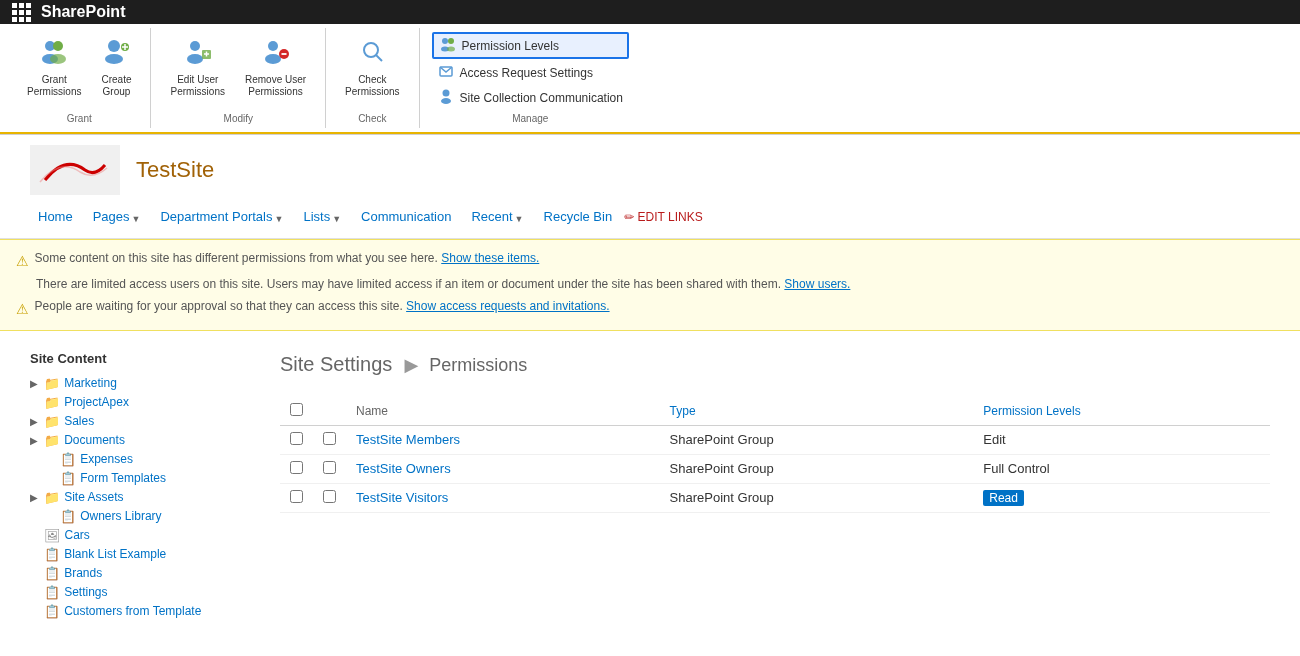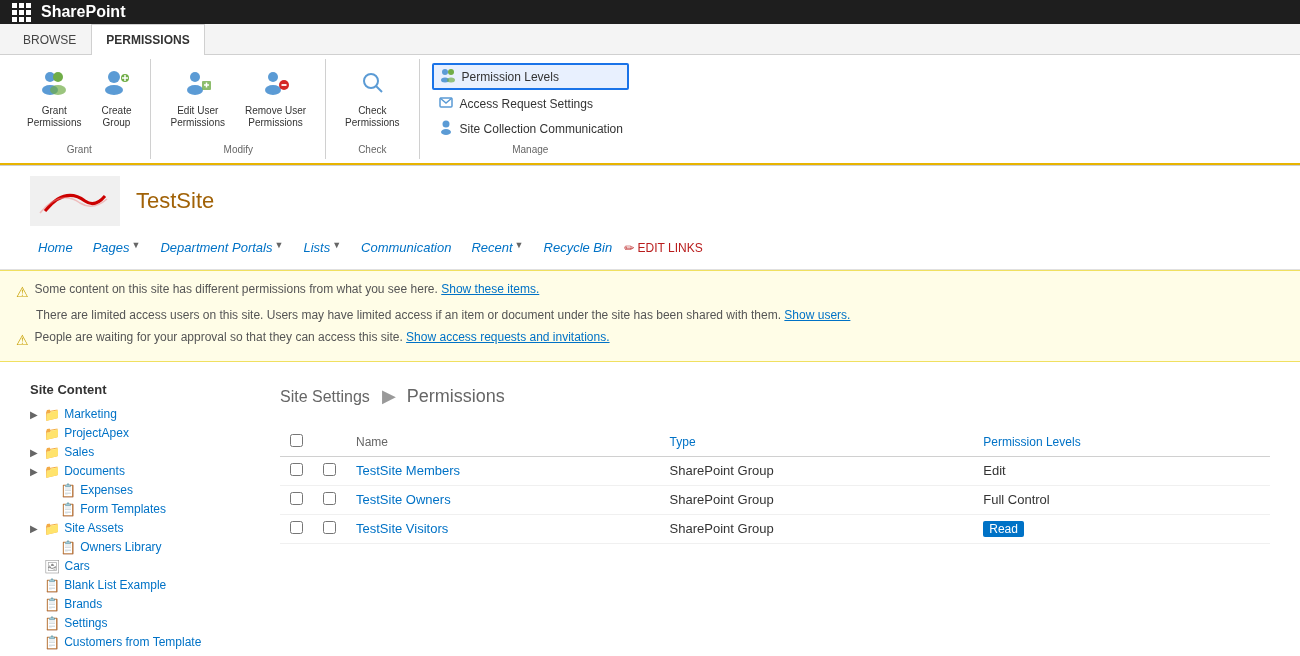--- a/index.html
+++ b/index.html
@@ -73,24 +73,23 @@
       display: flex; align-items: center; padding: 10px 30px; gap: 20px;
       border-bottom: 1px solid #e0e0e0; background: #fff;
     }
     .site-logo { width: 90px; height: 50px; background: #f0f0f0; display: flex; align-items: center; justify-content: center; overflow: hidden; }
     .site-logo svg { width: 80px; height: 40px; }
     .site-title { font-size: 22px; color: #a16207; font-weight: 400; }
 
     
     .site-nav { display: flex; align-items: center; gap: 4px; flex-wrap: wrap; margin-top: 6px; }
     .nav-item {
-      display: flex; align-items: flex-start; gap: 2px;
+      display: flex; align-items: flex-end; gap: 2px;
       font-size: 13px; color: #0072c6; cursor: pointer; padding: 4px 8px;
       border-radius: 2px;
-      font-style: italic;
     }
     .nav-item .caret { font-size: 9px; color: #666; }
     .nav-item.plain { color: #0072c6; }
     .edit-links { font-size: 12px; color: #b91c1c; cursor: pointer; display: flex; align-items: center; gap: 4px; margin-left: 0; }
 
     
     .warning-banner {
       background: #fffde7; border-top: 1px solid #f0e060; border-bottom: 1px solid #f0e060;
       padding: 8px 16px; font-size: 12px; color: #555; line-height: 1.8;
     }
@@ -148,24 +147,20 @@
         <div class="grid-dot"></div>
       <div class="grid-dot"></div>
         <div class="grid-dot"></div>
         <div class="grid-dot"></div>
     </div>
   </div>
   <span class="top-bar-title">SharePoint</span>
 </div>
 
 <div class="ribbon">
-  <div class="ribbon-tabs">
-    <div class="ribbon-tab">BROWSE</div>
-    <div class="ribbon-tab active">PERMISSIONS</div>
-  </div>
 
   <div class="ribbon-content">
 
     <div class="ribbon-group">
       <div class="ribbon-buttons">
         <div class="ribbon-btn">
           <span class="btn-icon">
             <svg width="28" height="28" viewBox="0 0 28 28">
               <circle cx="10" cy="9" r="5" fill="#5b9bd5"></circle>
               <circle cx="18" cy="9" r="5" fill="#70ad47"></circle>
@@ -409,21 +404,21 @@
     <div class="tree-item">
       <span class="tree-toggle"></span>
       <span class="tree-icon list-icon">📋</span>
       <span class="tree-label">Customers from Template</span>
     </div>
 
   </div>
 
   <div class="permissions-content">
     <div class="page-heading">
-      <span style="color:#666; font-size:16px;">Site Settings</span>
+      <span style="color:#666; font-size:20px;">Site Settings</span>
       <span class="arrow"> ▶ </span>
       <span>Permissions</span>
     </div>
 
     <table class="perm-table">
       <thead>
         <tr>
           <th class="check-col">
             <input type="checkbox" style="">
           </th>

